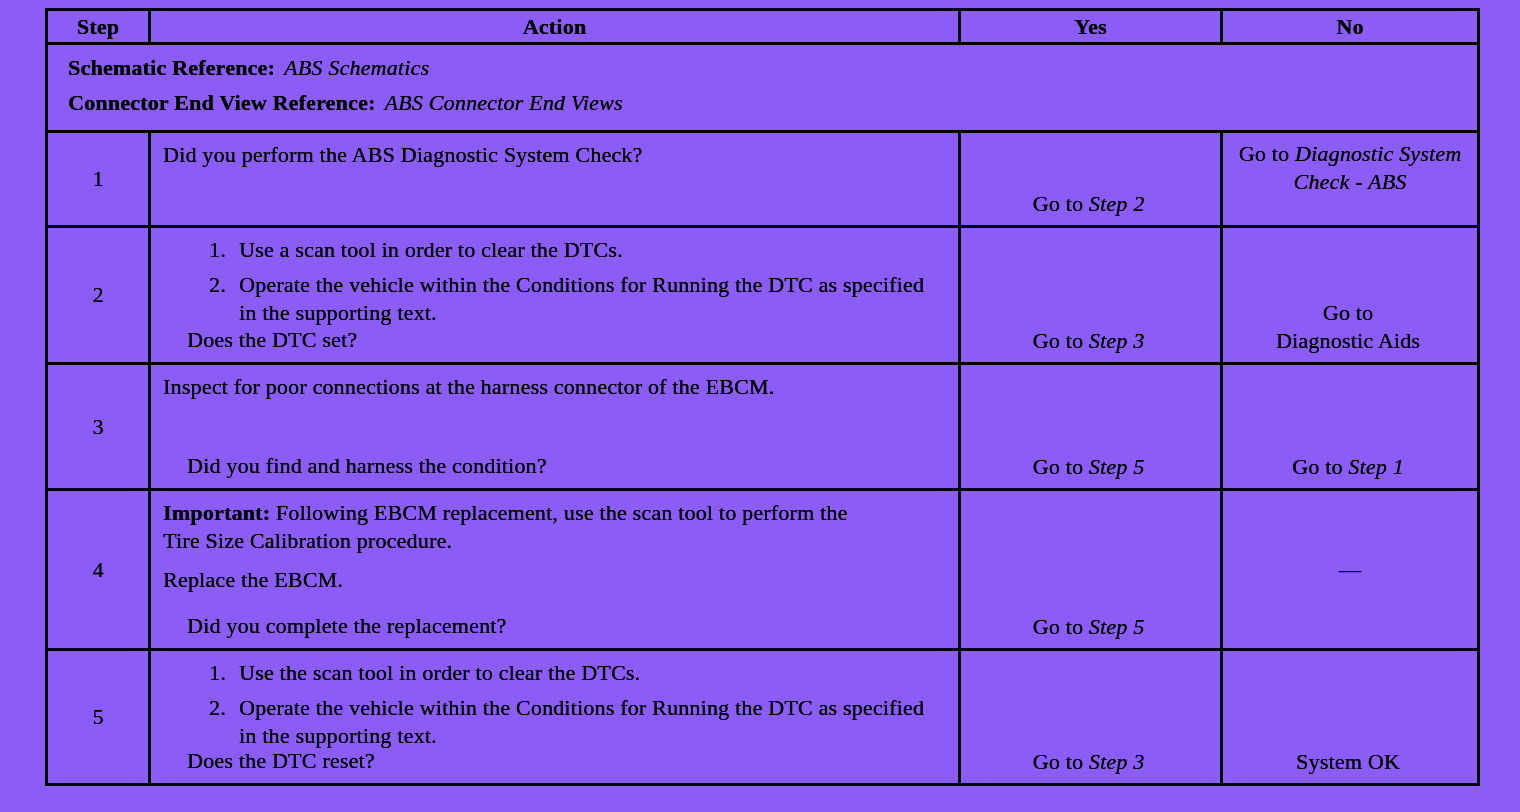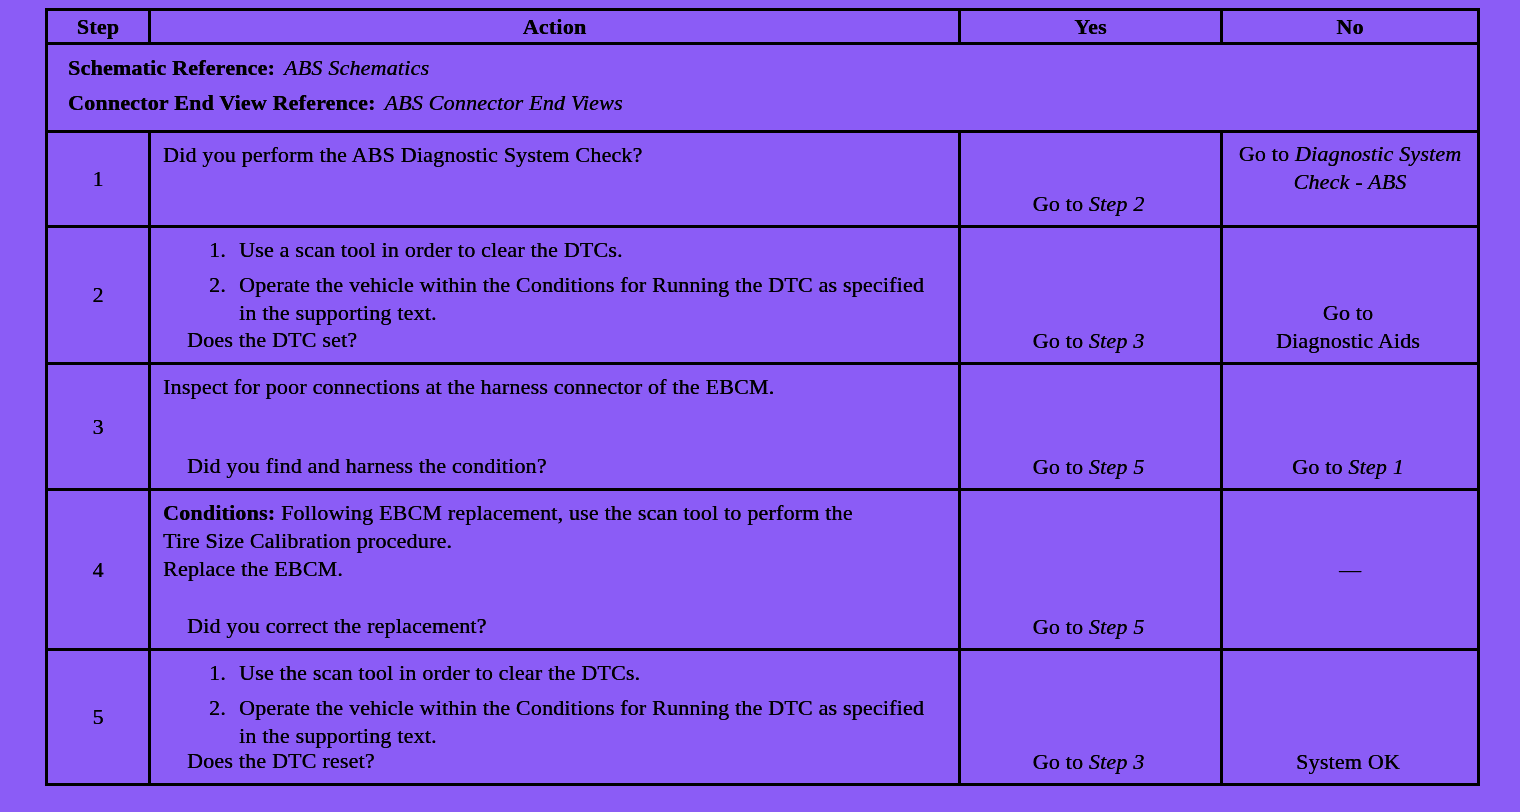--- a/index.html
+++ b/index.html
@@ -64,21 +64,21 @@
     vertical-align:top;
     text-align:left;
     padding:7px 10px 6px 20px;
   }
   .refline{margin:2px 0 7px 0;}
   .refline .val{margin-left:9px;}
   .li{display:flex;margin:0 0 7px 46px;}
   .li .num{flex:none;width:30px;}
   .li .txt{flex:1;max-width:690px;}
   .imp{max-width:700px;}
-  .statement-gap{}
+  .statement-gap{margin-top:11px;}
   i{font-style:italic;}
   b{font-weight:bold;}
 </style>
 </head>
 <body>
 
 <div class="page">
   <table class="diag">
     <colgroup>
       <col style="width:103px">
@@ -146,24 +146,24 @@
         <div class="pin-b"><span>Go to </span><i>Step 5</i></div>
       </td>
       <td class="ans">
         <div class="pin-b"><span>Go to </span><i>Step 1</i></div>
       </td>
     </tr>
 
     <tr style="height:160px">
       <td class="step">4</td>
       <td class="action">
-        <div class="imp"><b>Conditions:</b>
+        <div class="imp"><b>Important:</b>
           <span>Following EBCM replacement, use the scan tool to perform the Tire Size Calibration procedure.</span></div>
         <div class="statement-gap">Replace the EBCM.</div>
-        <div class="q-bottom">Did you correct the replacement?</div>
+        <div class="q-bottom">Did you complete the replacement?</div>
       </td>
       <td class="ans">
         <div class="pin-b"><span>Go to </span><i>Step 5</i></div>
       </td>
       <td class="ans-mid">
         <span>—</span>
       </td>
     </tr>
 
     <tr style="height:135px">

